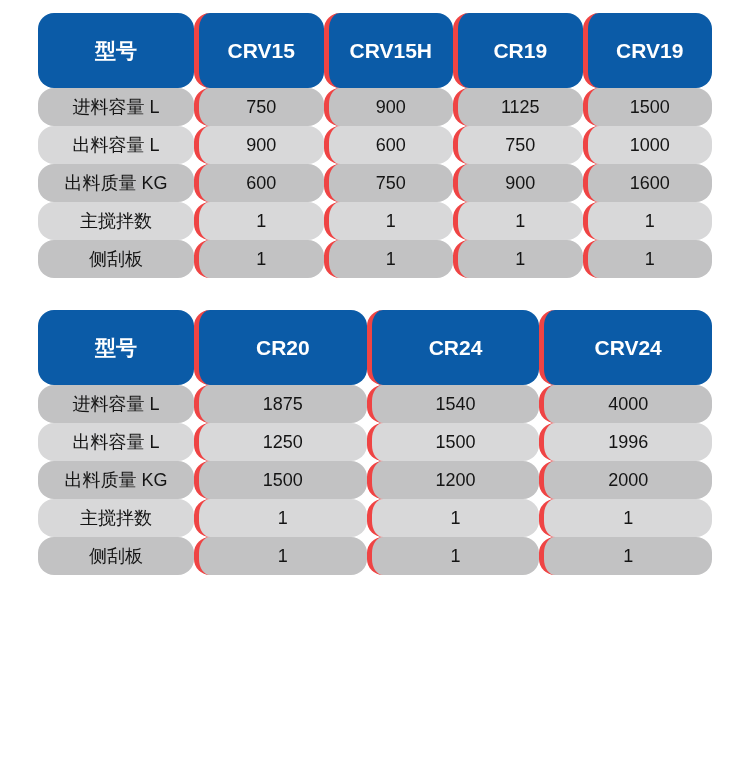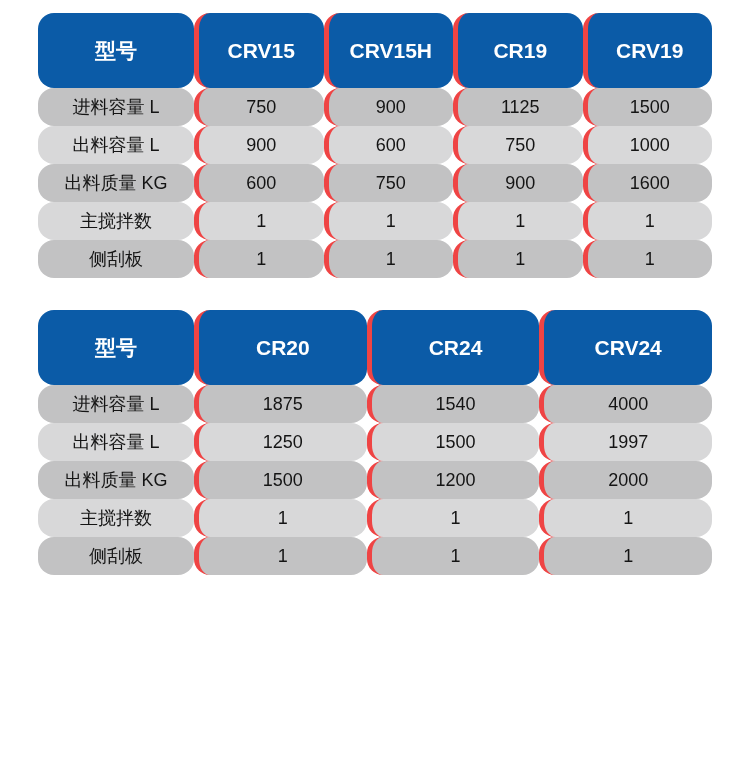--- a/index.html
+++ b/index.html
@@ -114,21 +114,21 @@
         <tr>
           <td>进料容量 L</td>
           <td>1875</td>
           <td>1540</td>
           <td>4000</td>
         </tr>
         <tr>
           <td>出料容量 L</td>
           <td>1250</td>
           <td>1500</td>
-          <td>1997</td>
+          <td>1996</td>
         </tr>
         <tr>
           <td>出料质量 KG</td>
           <td>1500</td>
           <td>1200</td>
           <td>2000</td>
         </tr>
         <tr>
           <td>主搅拌数</td>
           <td>1</td>

